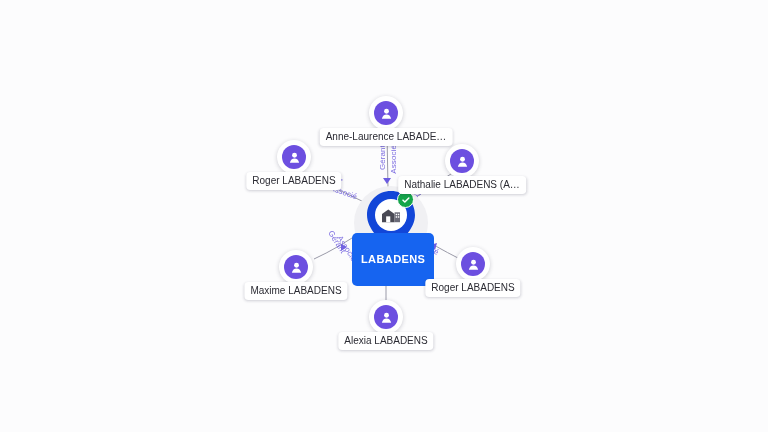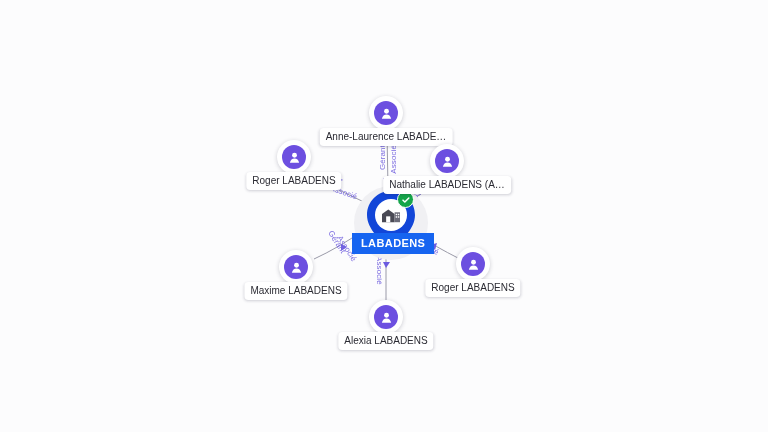--- a/index.html
+++ b/index.html
@@ -87,22 +87,22 @@
 
   .center-chip {
     position: absolute;
     left: 352px;
     top: 233px;
     background: #1664f0;
     color: #ffffff;
     font-size: 11px;
     font-weight: bold;
     letter-spacing: 0.4px;
-    padding: 4px 9px;
-    border-radius: 0;
+    padding: 20px 9px;
+    border-radius: 5px;
     white-space: nowrap;
     line-height: 13px;
   }
 
   
   .person-node {
     position: absolute;
     width: 34px;
     height: 34px;
   }
@@ -242,21 +242,21 @@
       <div class="avatar-disc">
         <svg viewBox="0 0 24 24" width="15" height="15">
           <circle cx="12" cy="8.4" r="3.9" fill="#ffffff"></circle>
           <path d="M4.6 20.5 C5.4 15.9 8.4 13.6 12 13.6 C15.6 13.6 18.6 15.9 19.4 20.5 Z" fill="#ffffff"></path>
         </svg>
       </div>
     </div>
     <div class="person-label">Roger LABADENS</div>
   </div>
 
-  <div class="person-node" style="left:430px; top:144px;">
+  <div class="person-node" style="left:445px; top:144px;">
     <div class="person-circle">
       <div class="avatar-disc">
         <svg viewBox="0 0 24 24" width="15" height="15">
           <circle cx="12" cy="8.4" r="3.9" fill="#ffffff"></circle>
           <path d="M4.6 20.5 C5.4 15.9 8.4 13.6 12 13.6 C15.6 13.6 18.6 15.9 19.4 20.5 Z" fill="#ffffff"></path>
         </svg>
       </div>
     </div>
     <div class="person-label">Nathalie LABADENS (A…</div>
   </div>

